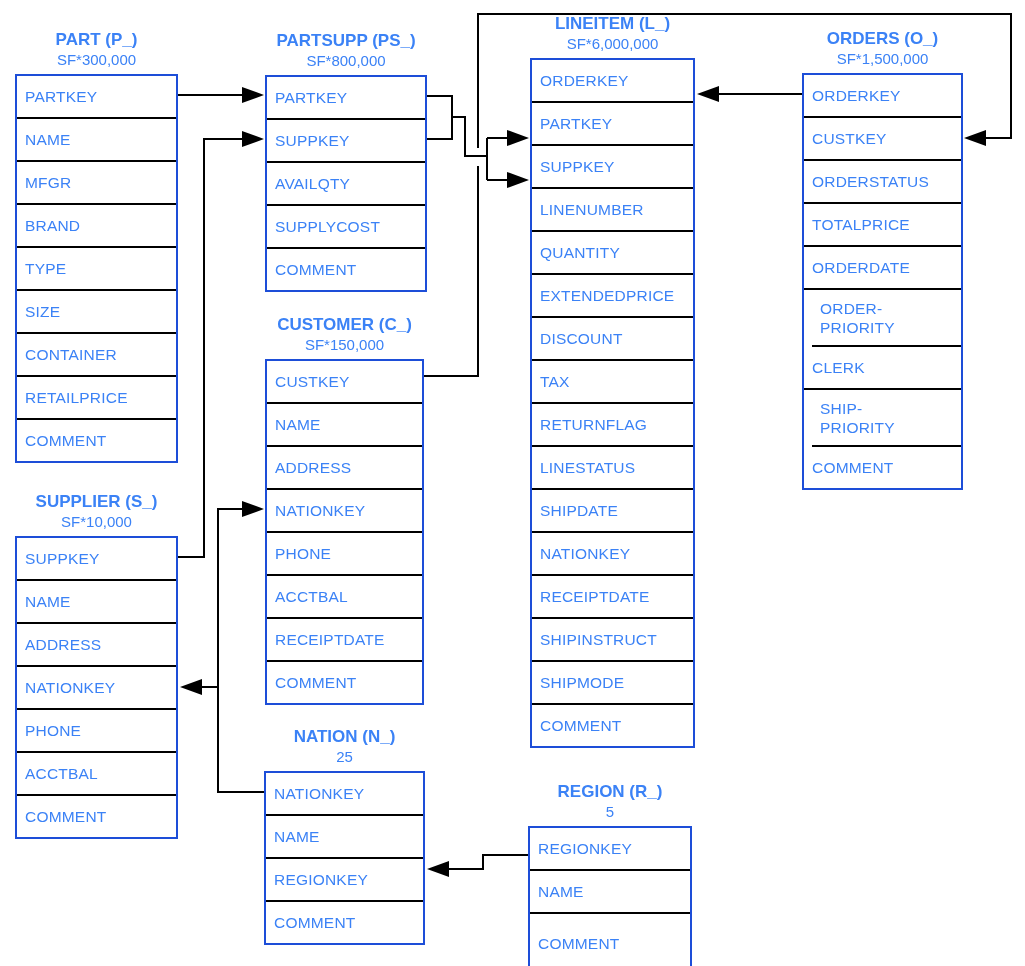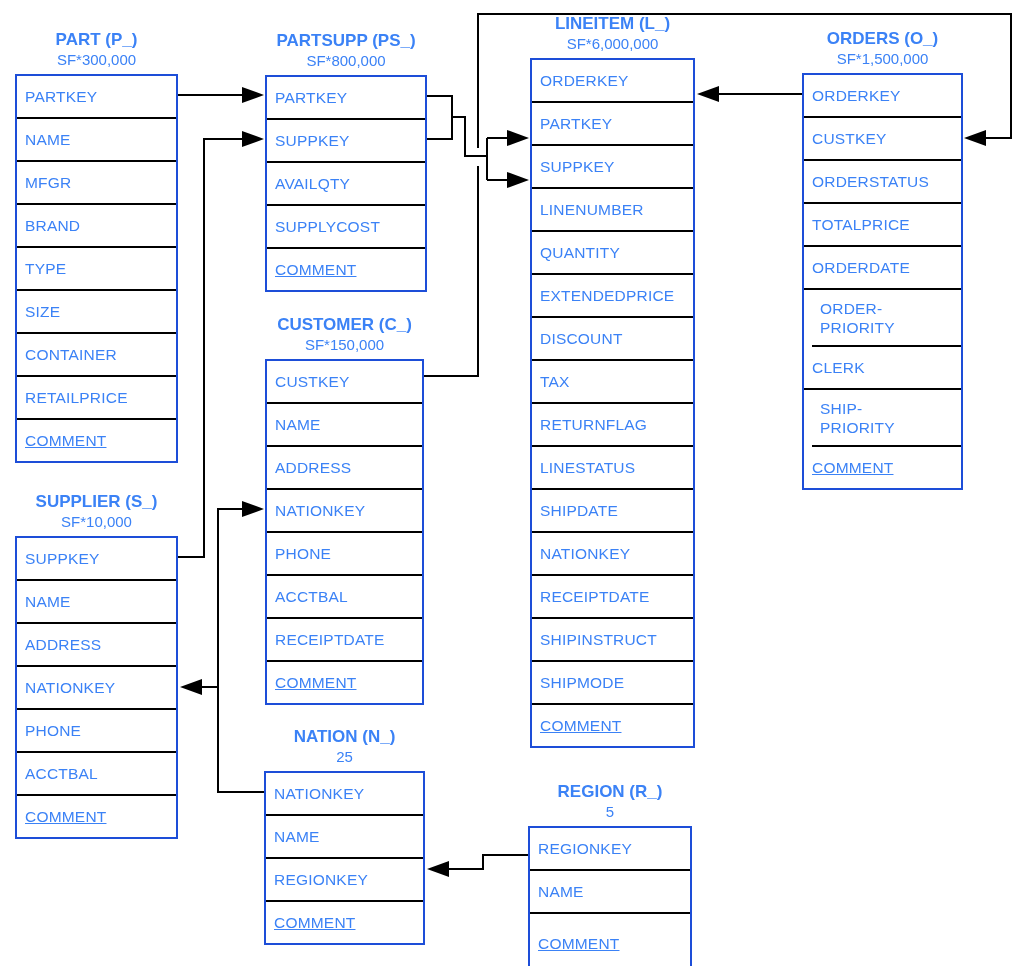--- a/index.html
+++ b/index.html
@@ -56,21 +56,20 @@
     padding-right: 2px;
     font-size: 15.5px;
     line-height: 19px;
     white-space: pre-line;
     overflow: hidden;
     letter-spacing: 0.2px;
   }
   .row:last-child {
     border-bottom: none;
     height: 41px;
-    text-decoration: underline;
   }
   .row.tall {
     height: 57px;
     margin-left: 8px;
   }
   
   #t-part     { left: 15px;  top: 30px;  width: 163px; }
   #t-partsupp { left: 265px; top: 31px;  width: 162px; }
   #t-lineitem { left: 530px; top: 14px;  width: 165px; }
   #t-orders   { left: 802px; top: 29px;  width: 161px; }

